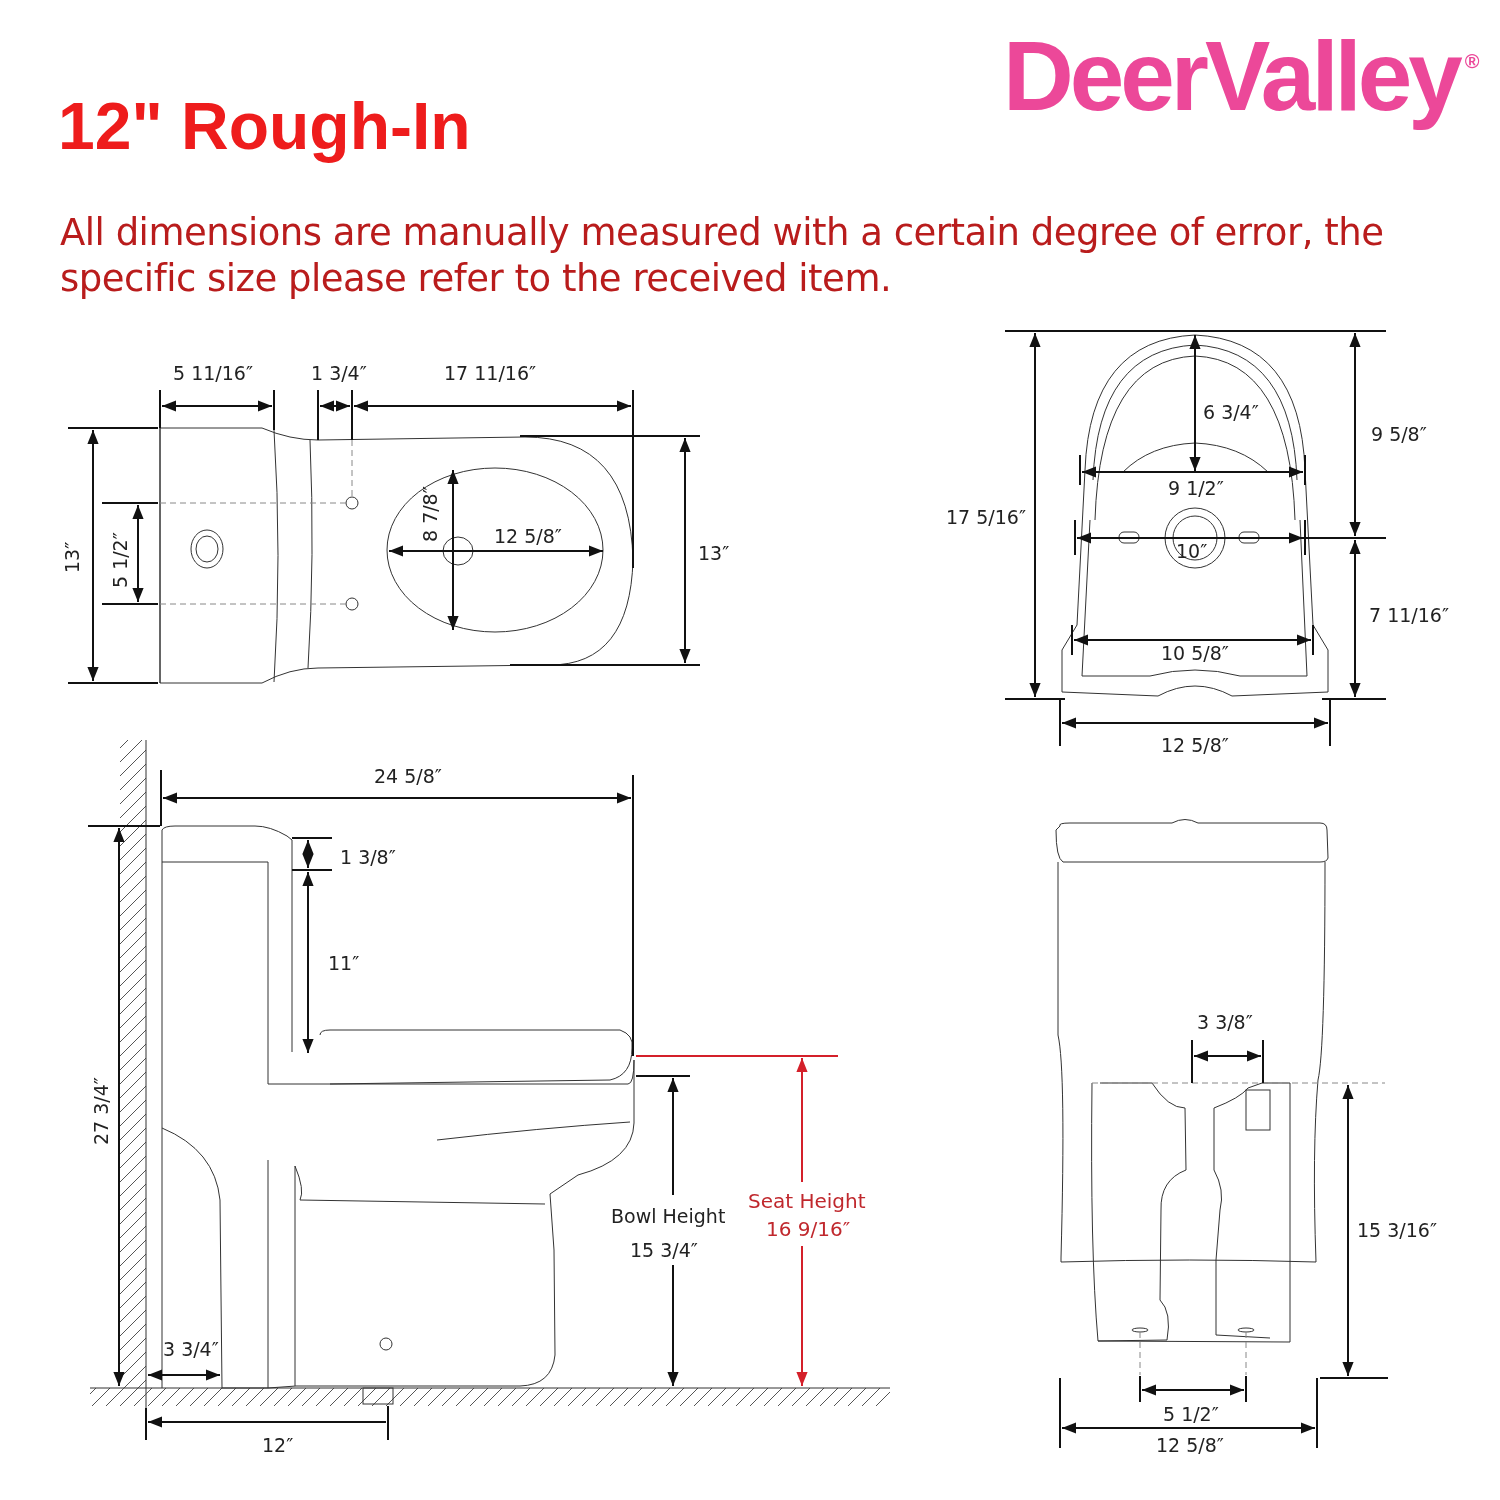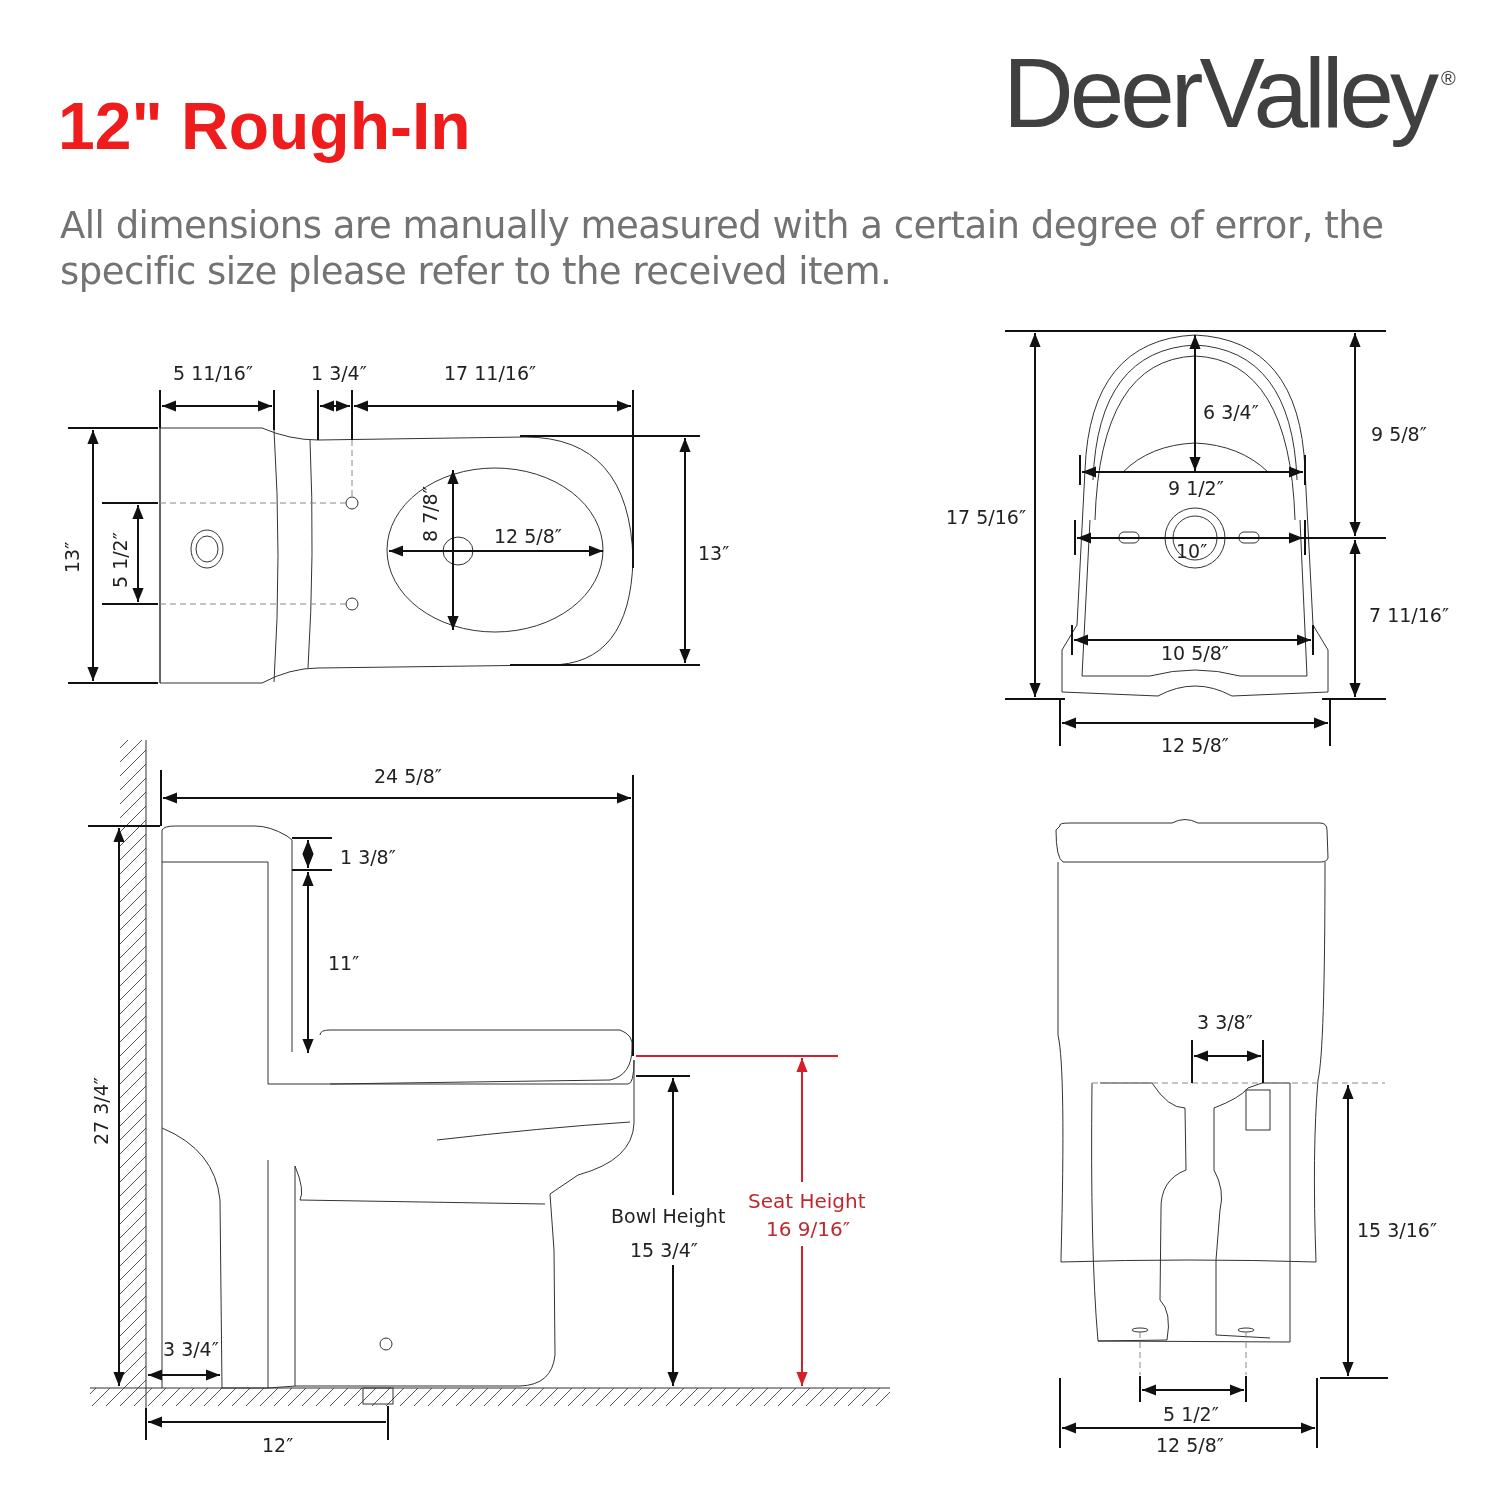--- a/index.html
+++ b/index.html
@@ -1,20 +1,20 @@
 <!DOCTYPE html>
 <html><head>
 <meta charset="utf-8">
 <style>
   html, body { margin:0; padding:0; background:#ffffff; }
   body { width:1500px; height:1500px; position:relative; overflow:hidden; font-family:"DejaVu Sans", sans-serif; }
   .title { position:absolute; left:58px; top:88px; font-family:"Liberation Sans", sans-serif; font-weight:bold; font-size:66px; color:#ee1c1c; letter-spacing:0px; }
-  .brand { position:absolute; left:1003px; top:37px; font-family:"Liberation Sans", sans-serif; font-size:98px; color:#404040; letter-spacing:-4px; }
+  .brand { position:absolute; left:1003px; top:20px; font-family:"Liberation Sans", sans-serif; font-size:98px; color:#ec4899; letter-spacing:-4px;font-weight:bold; }
   .brand sup { font-size:20px; letter-spacing:0; vertical-align:top; position:relative; top:30px; left:6px; }
-  .disclaimer { position:absolute; left:60px; top:203px; width:1400px; font-family:"DejaVu Sans", sans-serif; font-size:37px; line-height:46px; color:#737373; letter-spacing:-0.5px; }
+  .disclaimer { position:absolute; left:60px; top:210px; width:1400px; font-family:"DejaVu Sans", sans-serif; font-size:37px; line-height:46px; color:#b91c1c; letter-spacing:-0.5px; }
   svg.drawing { position:absolute; left:0; top:0; }
   .dim { font-family:"DejaVu Sans", sans-serif; font-size:19px; fill:#222; }
   .dimred { font-family:"DejaVu Sans", sans-serif; font-size:20px; fill:#c0282d; }
   .ln { stroke:#111; stroke-width:2; fill:none; }
   .thin { stroke:#333; stroke-width:1; fill:none; }
   .dash { stroke:#888; stroke-width:1; stroke-dasharray:6 4; fill:none; }
   .red { stroke:#d4202a; stroke-width:2; fill:none; }
 </style>
 </head>
 <body>

